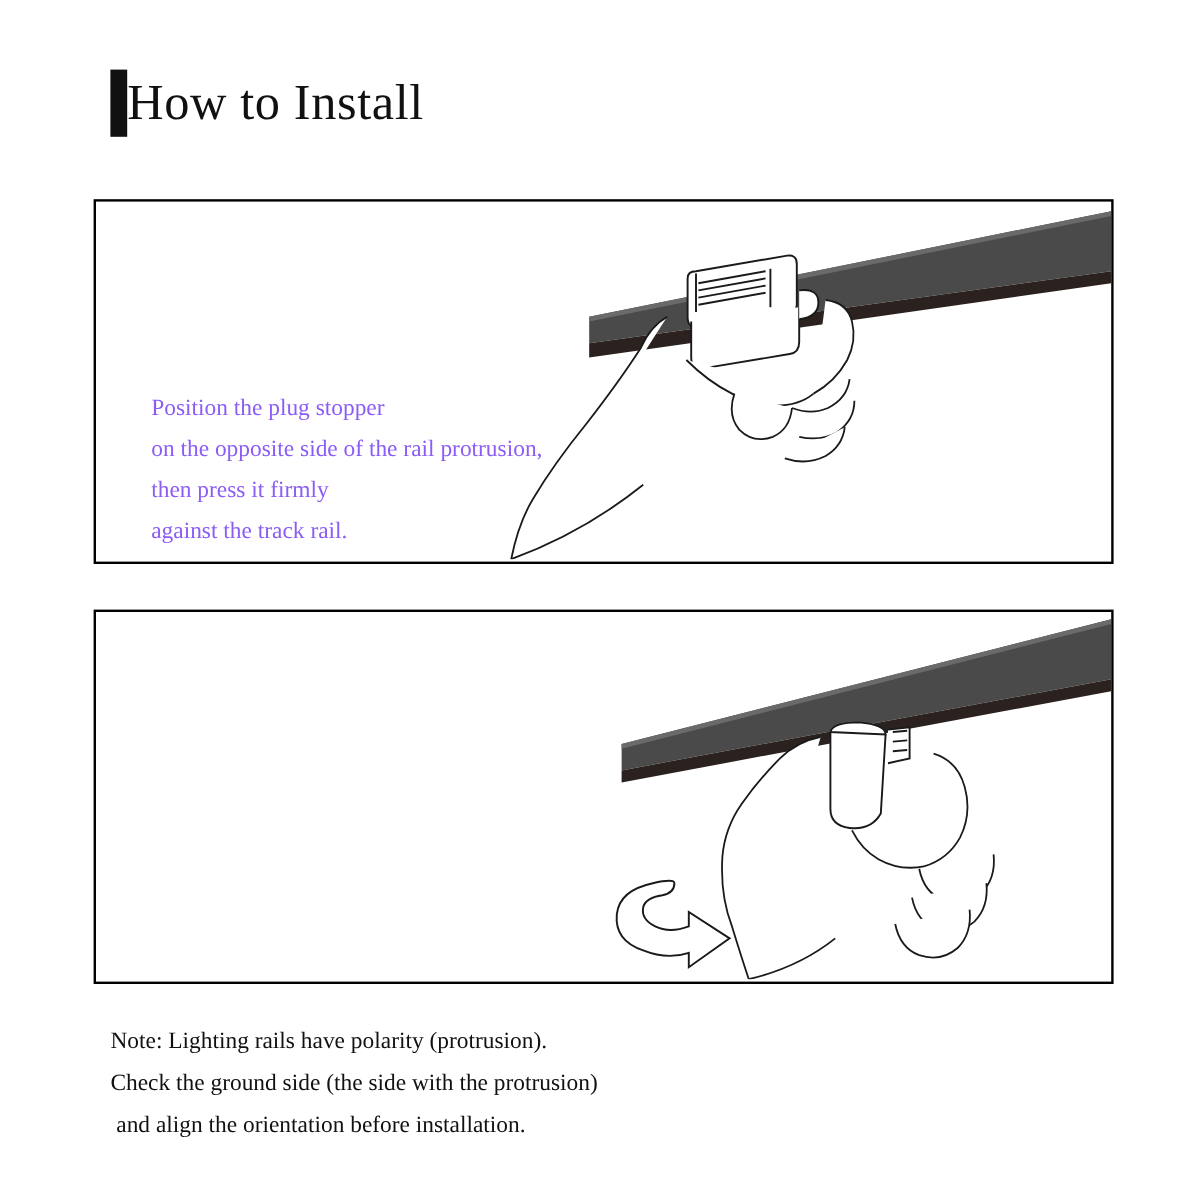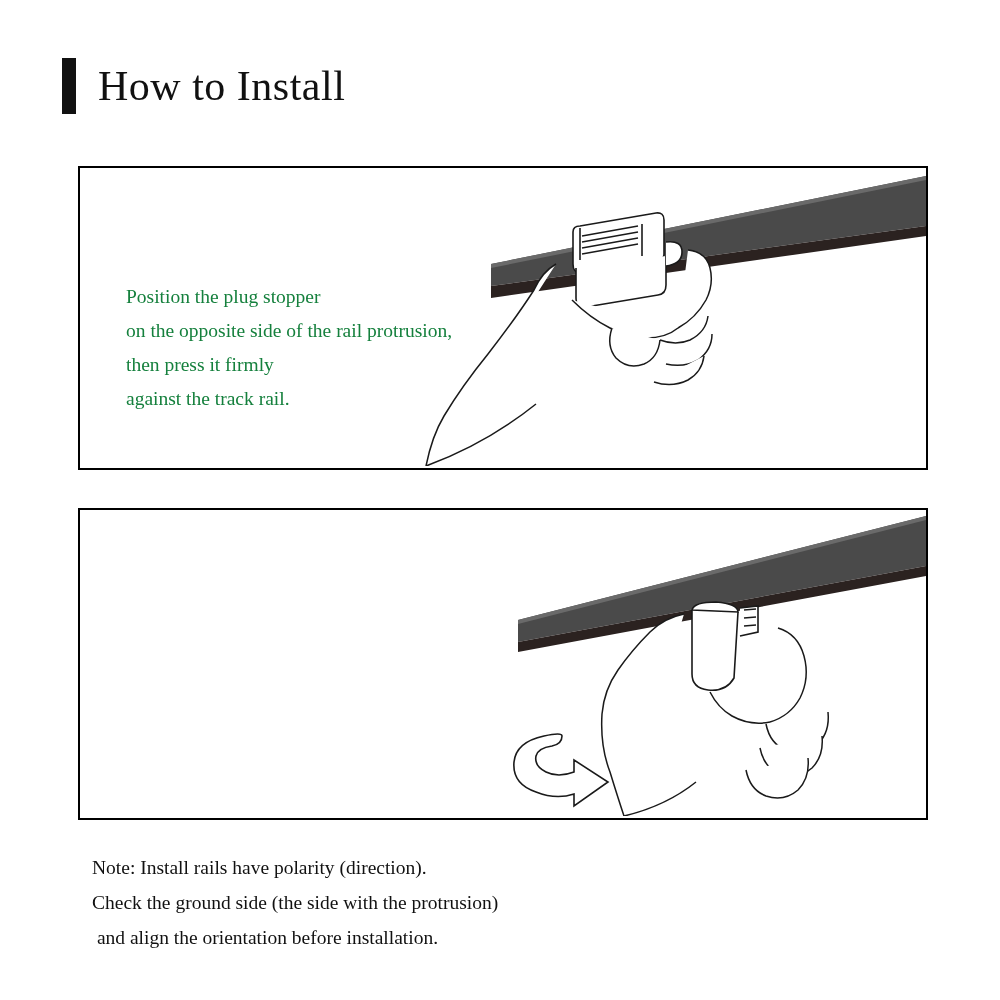--- a/index.html
+++ b/index.html
@@ -12,25 +12,24 @@
     height: 1000px;
     position: relative;
     font-family: "Liberation Serif", serif;
     color: #000000;
     overflow: hidden;
   }
 
   
   #title-row {
     position: absolute;
-    left: 62px;
+    left: 92px;
     top: 58px;
     display: flex;
     align-items: center;
-    gap: 22px;
   }
   #title-bar {
     width: 14px;
     height: 56px;
     background: #111111;
   }
   #title-text {
     font-size: 42px;
     letter-spacing: 0.5px;
     line-height: 1;
@@ -54,22 +53,23 @@
     left: 78px;
     top: 508px;
     width: 846px;
     height: 308px;
   }
 
   .caption {
     position: absolute;
     font-size: 19.5px;
     line-height: 34px;
-    color: #15803d;
+    color: #8b5cf6;
     white-space: pre;
+    margin-top: 44px;
   }
   #caption-1 {
     left: 46px;
     top: 112px;
   }
   #caption-2 {
     left: 50px;
     top: 118px;
   }
 
@@ -188,15 +188,15 @@
                L208,296 L242,272 L208,250 L208,262
                Q192,268 180,262
                Q168,256 170,246
                Q172,238 186,236
                Q196,234 196,226
                Q196,222 178,226 Z"></path>
     </g>
   </svg>
 </div>
 
-<div id="note">Note: Install rails have polarity (direction).
+<div id="note">Note: Lighting rails have polarity (protrusion).
 Check the ground side (the side with the protrusion)
  and align the orientation before installation.</div>
 
 </body></html>

